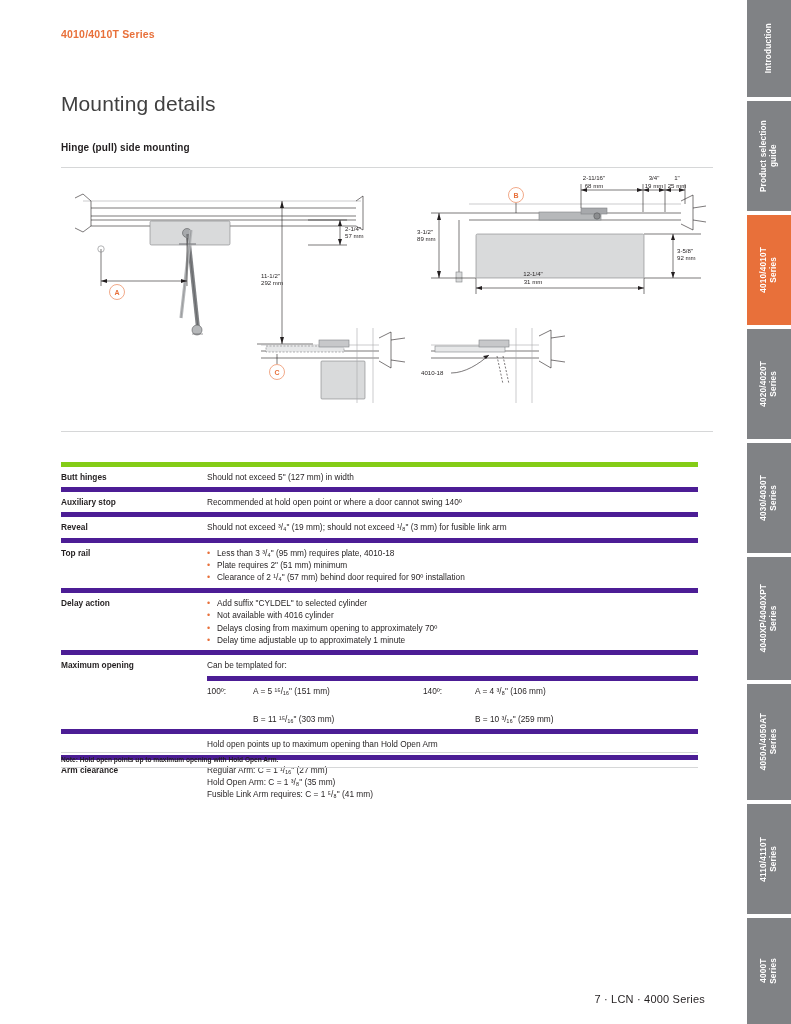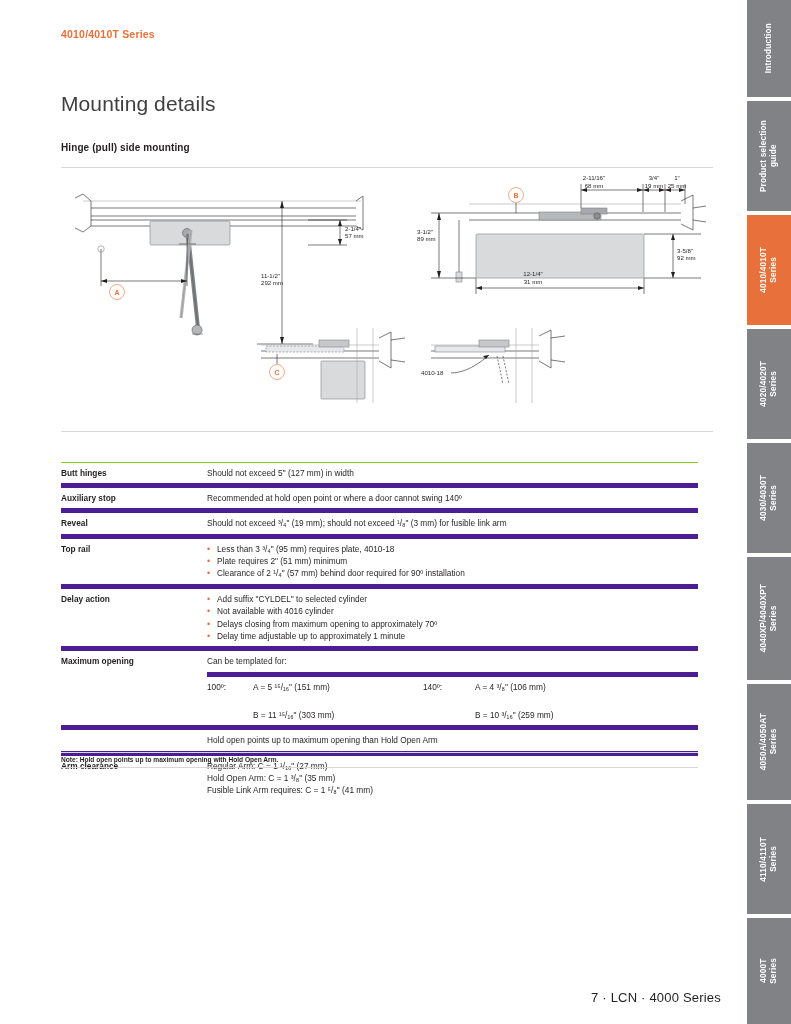--- a/index.html
+++ b/index.html
@@ -92,21 +92,21 @@
     width: 637px;
     border-collapse: collapse;
     font-size: 8.3px;
   }
   .spec td {
     vertical-align: top;
     padding: 4px 0 4px 0;
     border-top: 5px solid #4c1d95;
     line-height: 12.2px;
   }
-  .spec tr:first-child td { border-top: 1px solid #84cc16; margin-left: 40px; }
+  .spec tr:first-child td { border-top: 5px solid #84cc16; margin-left: 40px; }
   .spec .k {
     width: 146px;
     font-weight: bold;
     padding-right: 8px;
   }
   .spec .v { padding-left: 0; }
   .spec td.nb { border-top: none; }
   ul.bul {
     margin: 0; padding: 0; list-style: none;
   }
@@ -137,23 +137,23 @@
     padding-top: 3px;
   }
   .note-rule {
     position: absolute;
     left: 61px;
     width: 637px;
     border-top: 1px solid #d6d7d8;
   }
   .footer {
     position: absolute;
-    right: 70px;
+    right: 86px;
     bottom: 19px;
-    font-size: 13px;
+    font-size: 11px;
     letter-spacing: .2px;
   }
 </style>
 </head>
 <body>
 
 <div class="tab-rail">
   <div class="tab" style="top:0px;height:97px;">
     <span class="tab-label">Introduction</span>
   </div>

